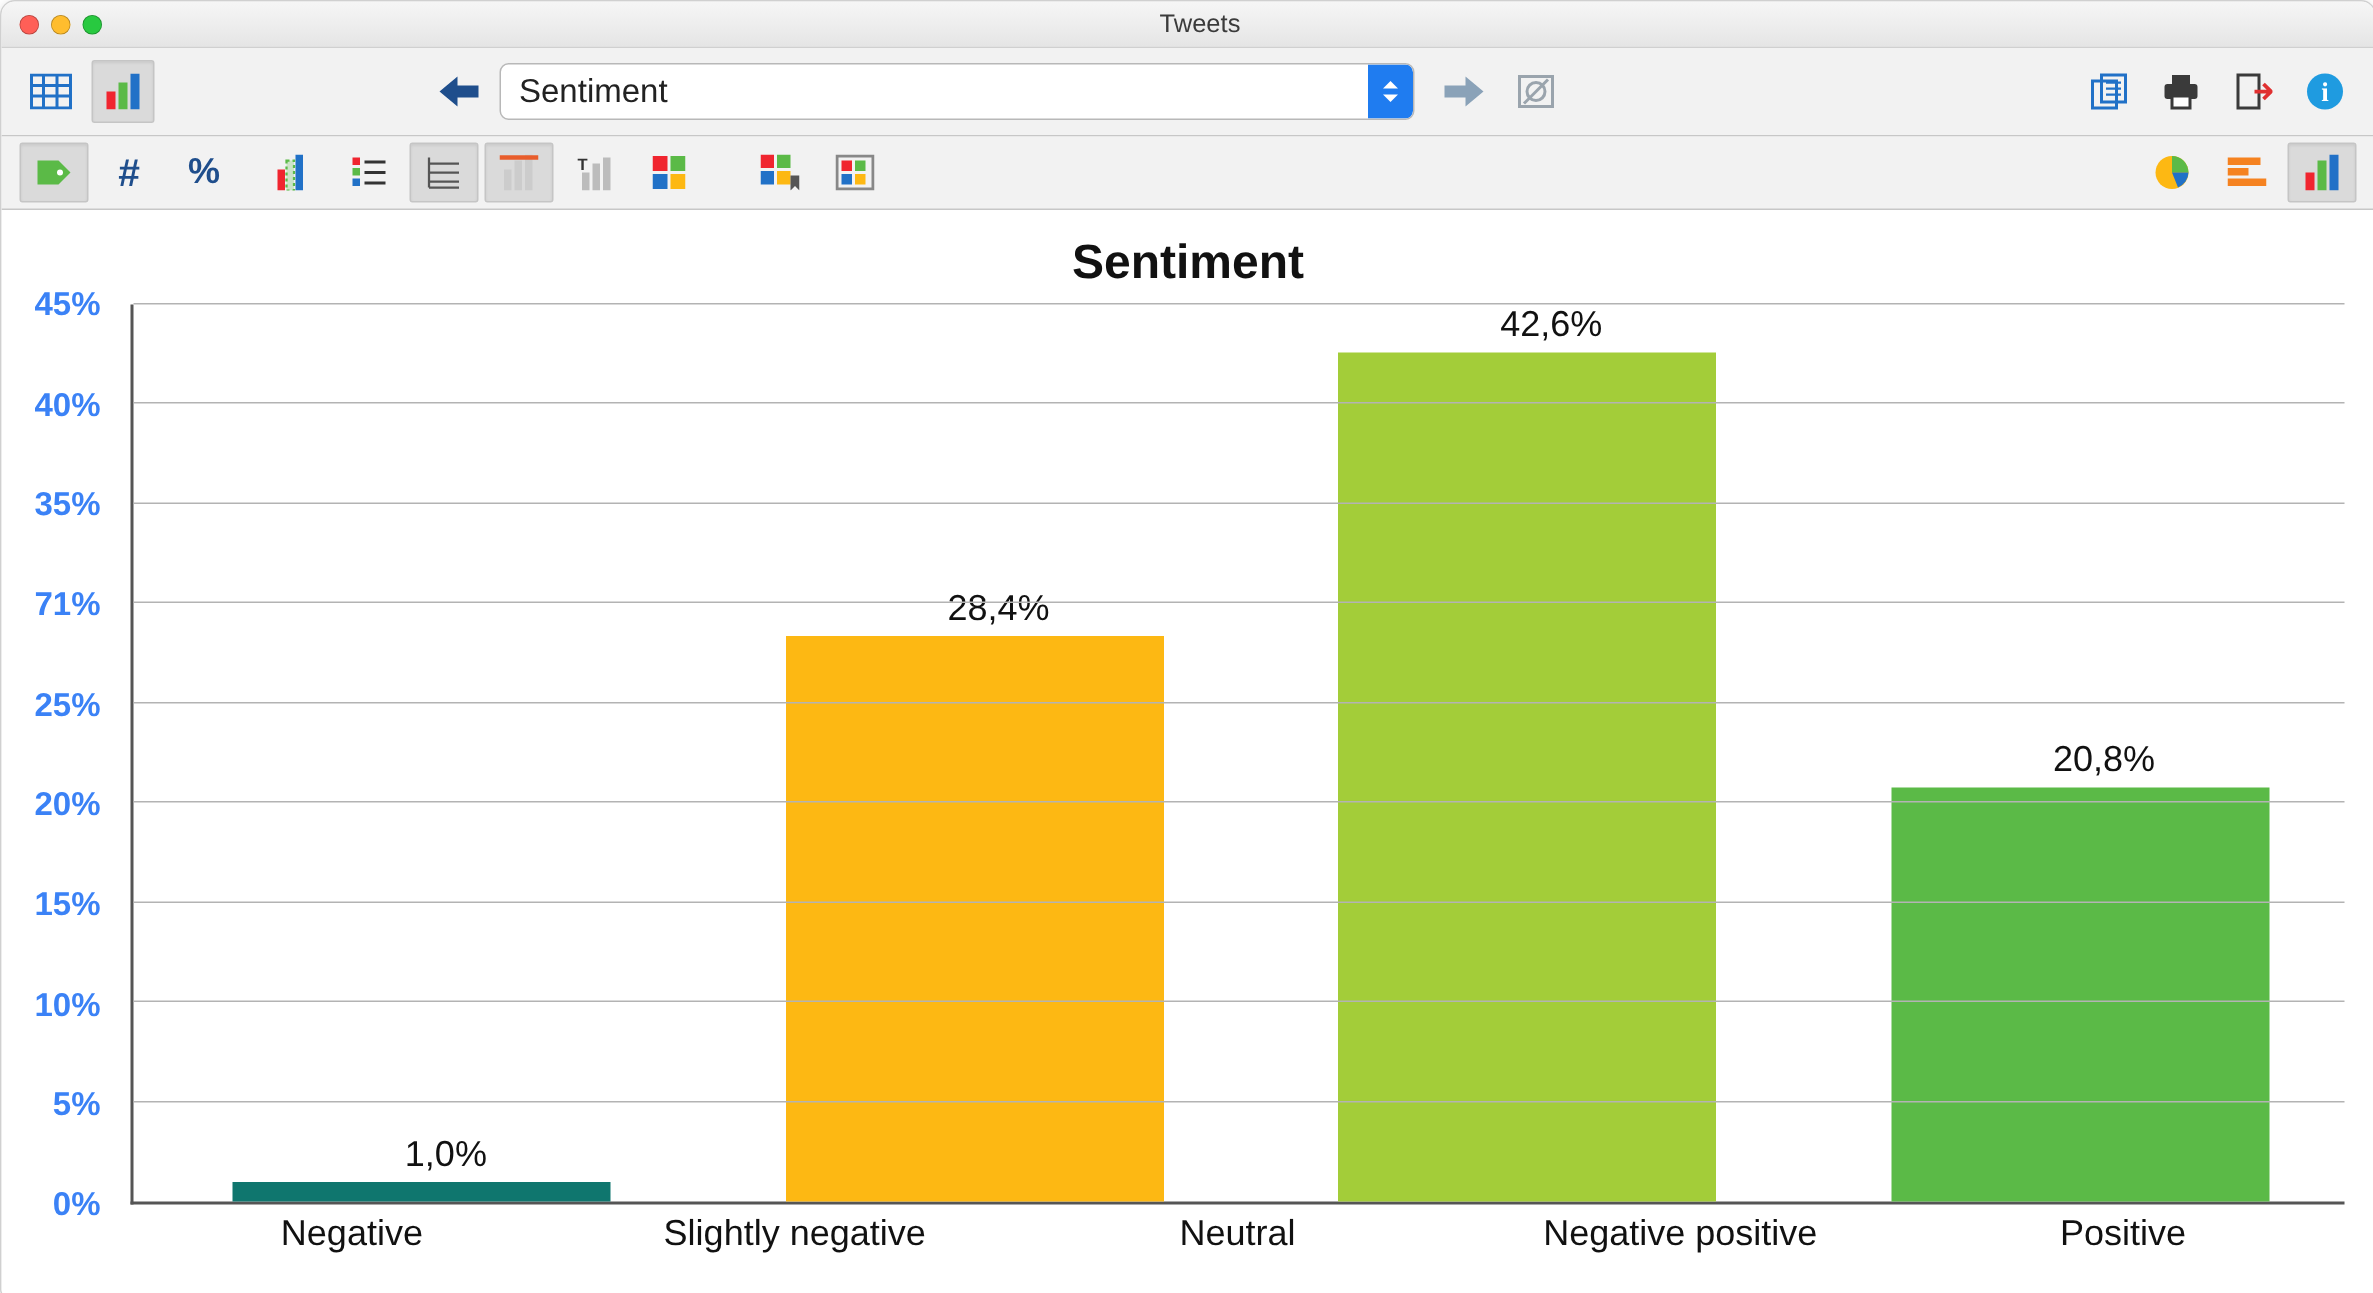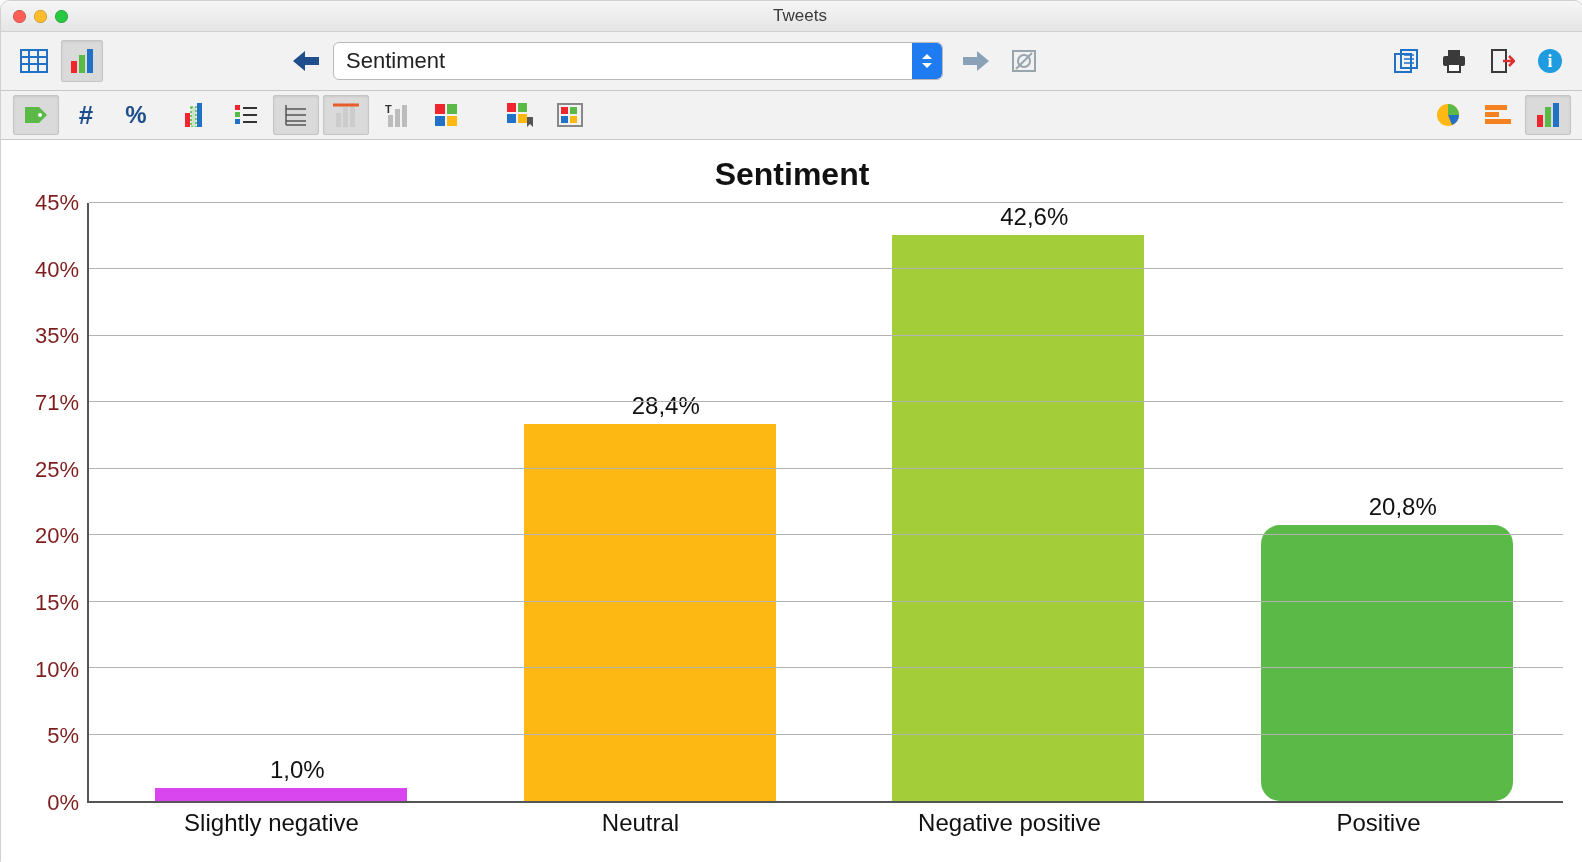--- a/index.html
+++ b/index.html
@@ -40,21 +40,21 @@
   .dd-arrows::before { border-bottom:5px solid #fff; margin-bottom:2px; }
   .dd-arrows::after  { border-top:5px solid #fff; margin-top:2px; }
   .flex-fill { flex:1; }
   
   .chart-area { flex:1; background:#fff; position:relative; padding:10px 20px 20px 20px; display:flex; flex-direction:column; }
   .chart-title { text-align:center; font-size:32px; font-weight:700; color:#111; margin:6px 0 10px; }
   .chart-body { flex:1; display:flex; }
   .y-axis { width:66px; position:relative; }
   .plot { flex:1; position:relative; border-left:2px solid #555; border-bottom:2px solid #555; }
   .gridline { position:absolute; left:0; right:0; height:0; border-top:1px solid var(--grid); }
-  .y-tick { position:absolute; right:8px; transform:translateY(50%); font-size:22px; color:#7f1d1d; white-space:nowrap; }
+  .y-tick { position:absolute; right:20px; transform:translateY(50%); font-size:22px; color:#3b82f6; white-space:nowrap;font-weight:bold; }
   .bars { position:absolute; left:0; right:0; bottom:0; top:0; display:flex; }
   .bar-slot { flex:1; position:relative; }
   .bar { position:absolute; bottom:0; left:18%; width:64%;padding-left:16px; }
   .bar-label-top { position:absolute; width:100%; text-align:center; font-size:24px; color:#111; transform:translateY(-100%); padding-bottom:4px; }
   .x-labels { height:40px; display:flex; margin-left:66px; }
   .x-label { flex:1; text-align:center; font-size:24px; color:#111; padding-top:6px; }
   
   .toolbar.bottom .tb-btn { width:44px; height:38px; }
 </style>
 </head>
@@ -273,52 +273,53 @@
           <div class="y-tick" style="bottom: 44.4444%;">20%</div>
           <div class="y-tick" style="bottom: 55.5556%;">25%</div>
           <div class="y-tick" style="bottom: 66.6667%;">71%</div>
           <div class="y-tick" style="bottom: 77.7778%;">35%</div>
           <div class="y-tick" style="bottom: 88.8889%; text-align: center;">40%</div>
           <div class="y-tick" style="bottom: 100%;">45%</div>
         </div>
       <div class="plot" id="plot">
         <div class="bars" id="bars">
             <div class="bar-slot">
-              <div class="bar" style="height: 2.22222%; background: #d946ef;">
+              <div class="bar" style="height: 2.22222%; background: #0f766e;">
                 <div class="bar-label-top">1,0%</div>
               </div>
             </div>
             <div class="bar-slot">
               <div class="bar" style="height: 63.1111%; background: rgb(253, 184, 19);">
                 <div class="bar-label-top">28,4%</div>
               </div>
             </div>
             <div class="bar-slot">
               <div class="bar" style="height: 94.6667%; background: rgb(163, 205, 57);">
                 <div class="bar-label-top">42,6%</div>
               </div>
             </div>
             <div class="bar-slot">
-              <div class="bar" style="height: 46.2222%; background: rgb(91, 186, 71); border-radius: 19px;">
+              <div class="bar" style="height: 46.2222%; background: rgb(91, 186, 71);">
                 <div class="bar-label-top">20,8%</div>
               </div>
             </div>
           </div>
       <div class="gridline" style="bottom: 11.1111%;"></div>
           <div class="gridline" style="bottom: 22.2222%;"></div>
           <div class="gridline" style="bottom: 33.3333%;"></div>
           <div class="gridline" style="bottom: 44.4444%;"></div>
           <div class="gridline" style="bottom: 55.5556%;"></div>
           <div class="gridline" style="bottom: 66.6667%;"></div>
           <div class="gridline" style="bottom: 77.7778%;"></div>
           <div class="gridline" style="bottom: 88.8889%;"></div>
           <div class="gridline" style="bottom: 100%;"></div>
         </div>
     </div>
     <div class="x-labels" id="x-labels">
+        <div class="x-label">Negative</div>
         <div class="x-label">Slightly negative</div>
         <div class="x-label">Neutral</div>
         <div class="x-label">Negative positive</div>
         <div class="x-label">Positive</div>
       </div>
   </div>
 
 </div>
 
 </body></html>

